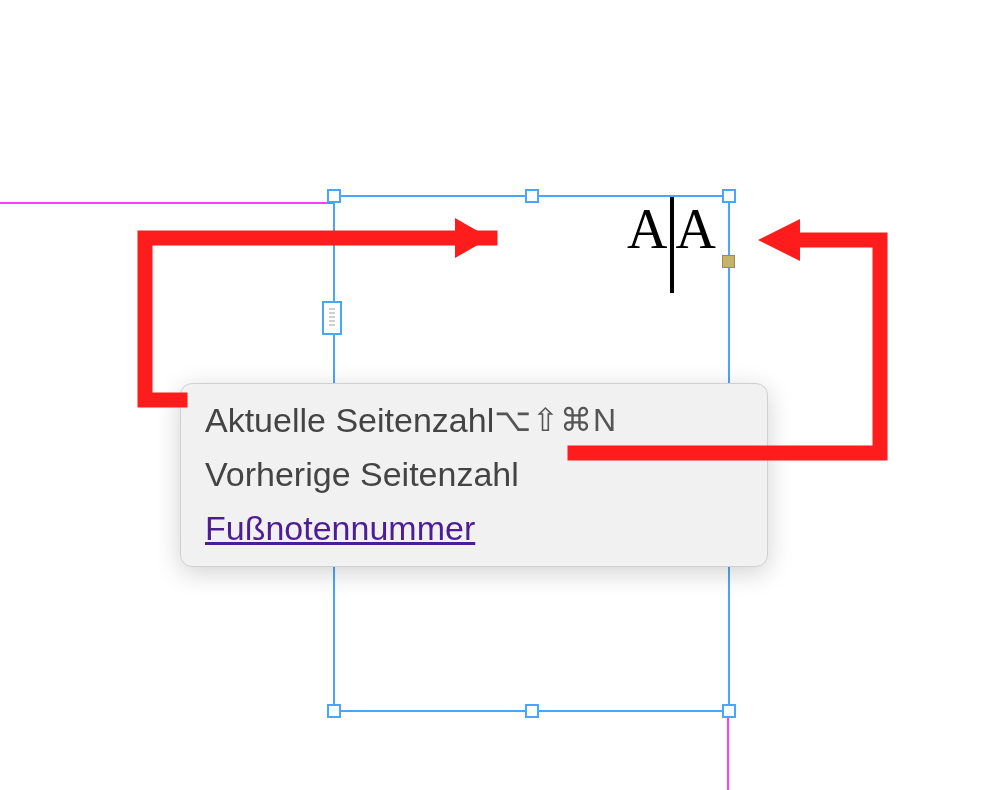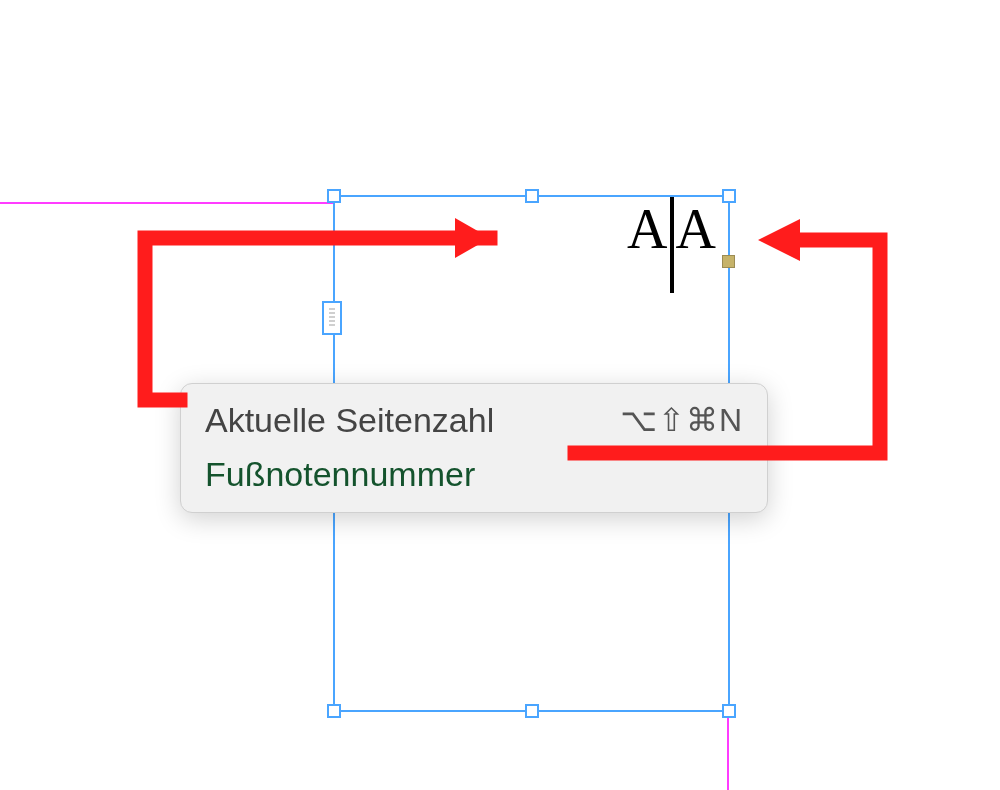--- a/index.html
+++ b/index.html
@@ -121,28 +121,27 @@
       top: 383px;
       width: 588px;
       background: #f1f1f1;
       border: 1px solid #d0d0d0;
       border-radius: 12px;
       padding: 10px 0;
       box-shadow: 0 6px 26px rgba(0,0,0,.18);
     }
     .menu-item {
       display: flex;
-      justify-content: space-between;
       align-items: center;
       padding: 4px 24px;
       font-size: 34px;
       color: #444;
       line-height: 1.35;
     }
-    .menu-item.disabled { color: #14532d; }
+    .menu-item.disabled { color: #4c1d95; text-decoration: underline; }
     .shortcut {
       color: #555;
       letter-spacing: 1px;
       font-size: 32px;
     }
     
     
     .overlay {
       position: absolute;
       left: 0; top: 0;
@@ -171,20 +170,24 @@
   <div class="frame-text">
     <span>A</span><span class="caret"></span><span>A</span>
   </div>
 </div>
 
 <div class="context-menu">
   <div class="menu-item">
     <span>Aktuelle Seitenzahl</span>
     <span class="shortcut">⌥⇧⌘N</span>
   </div>
+  <div class="menu-item">
+    <span>Vorherige Seitenzahl</span>
+    <span class="shortcut"></span>
+  </div>
   <div class="menu-item disabled">
     <span>Fußnotennummer</span>
     <span class="shortcut"></span>
   </div>
 </div>
 
 <svg class="overlay" viewBox="0 0 1000 790">
   <g stroke="#ff1c1c" stroke-width="15" fill="none" stroke-linecap="square">
 
     <path d="M 180 400 L 145 400 L 145 238 L 490 238"></path>

